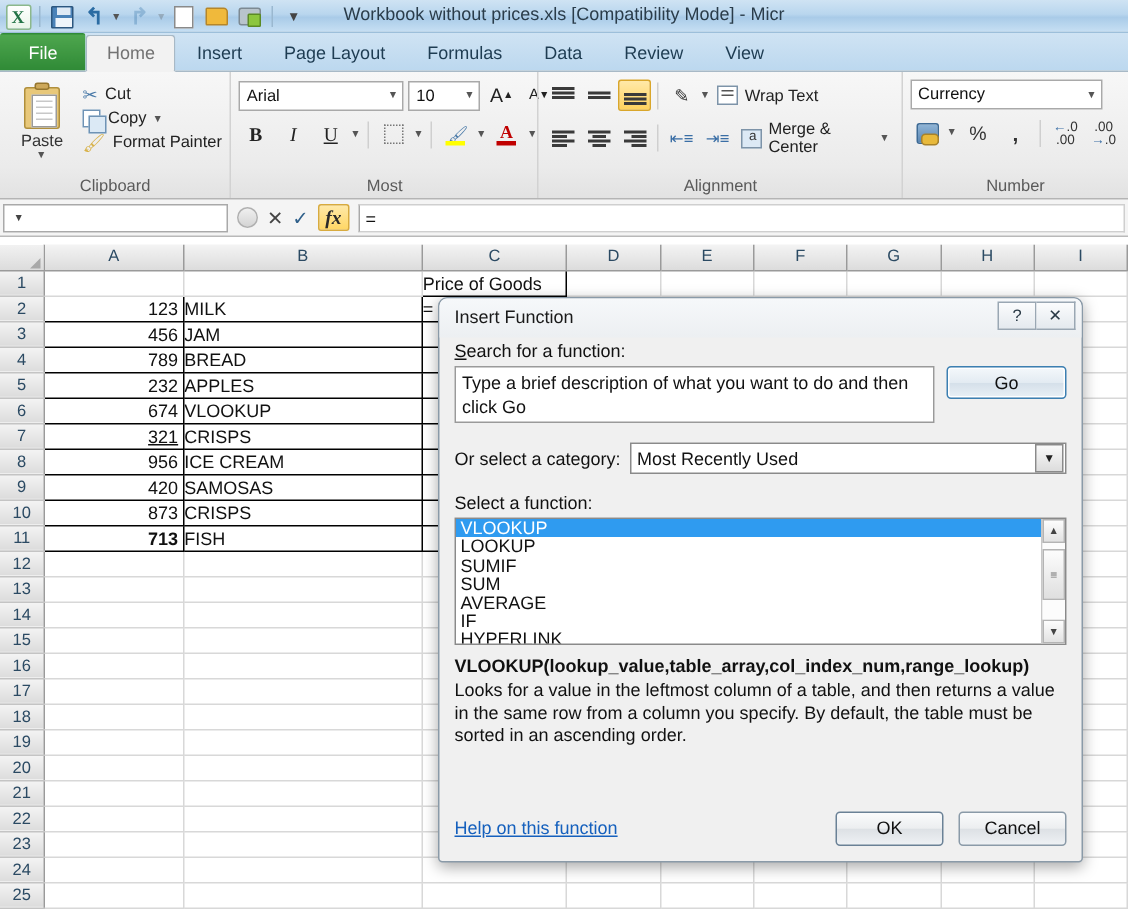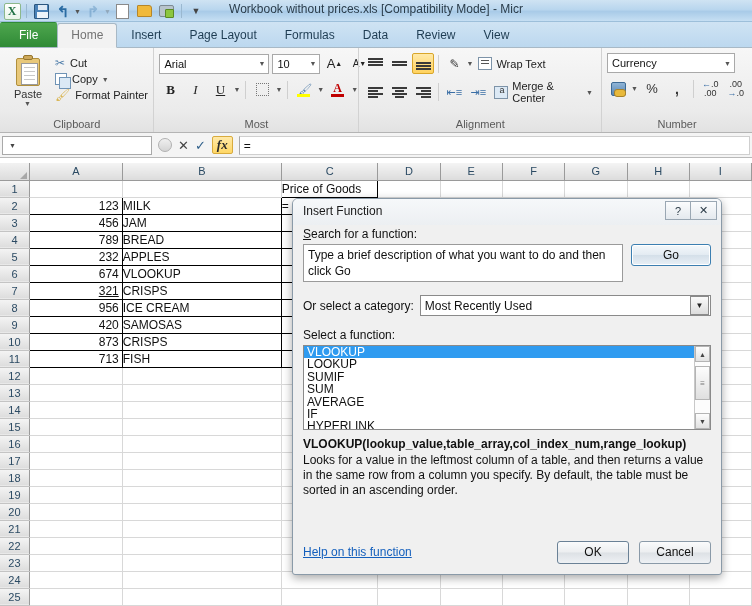--- a/index.html
+++ b/index.html
@@ -660,21 +660,21 @@
           <td class="cell bordered" style="width: 97px;"></td>
           <td class="cell" style="width: 64px;"></td>
           <td class="cell" style="width: 64px;"></td>
           <td class="cell" style="width: 64px;"></td>
           <td class="cell" style="width: 64px;"></td>
           <td class="cell" style="width: 64px;"></td>
           <td class="cell" style="width: 64px;"></td>
         </tr>
         <tr>
           <td class="rowhead">11</td>
-          <td class="cell num bordered" style="width: 95px;">713</td>
+          <td class="cell num bordered" style="width: 95px; font-weight: bold;">713</td>
           <td class="cell bordered" style="width: 162px;">FISH</td>
           <td class="cell bordered" style="width: 97px;"></td>
           <td class="cell" style="width: 64px;"></td>
           <td class="cell" style="width: 64px;"></td>
           <td class="cell" style="width: 64px;"></td>
           <td class="cell" style="width: 64px;"></td>
           <td class="cell" style="width: 64px;"></td>
           <td class="cell" style="width: 64px;"></td>
         </tr>
         <tr>

